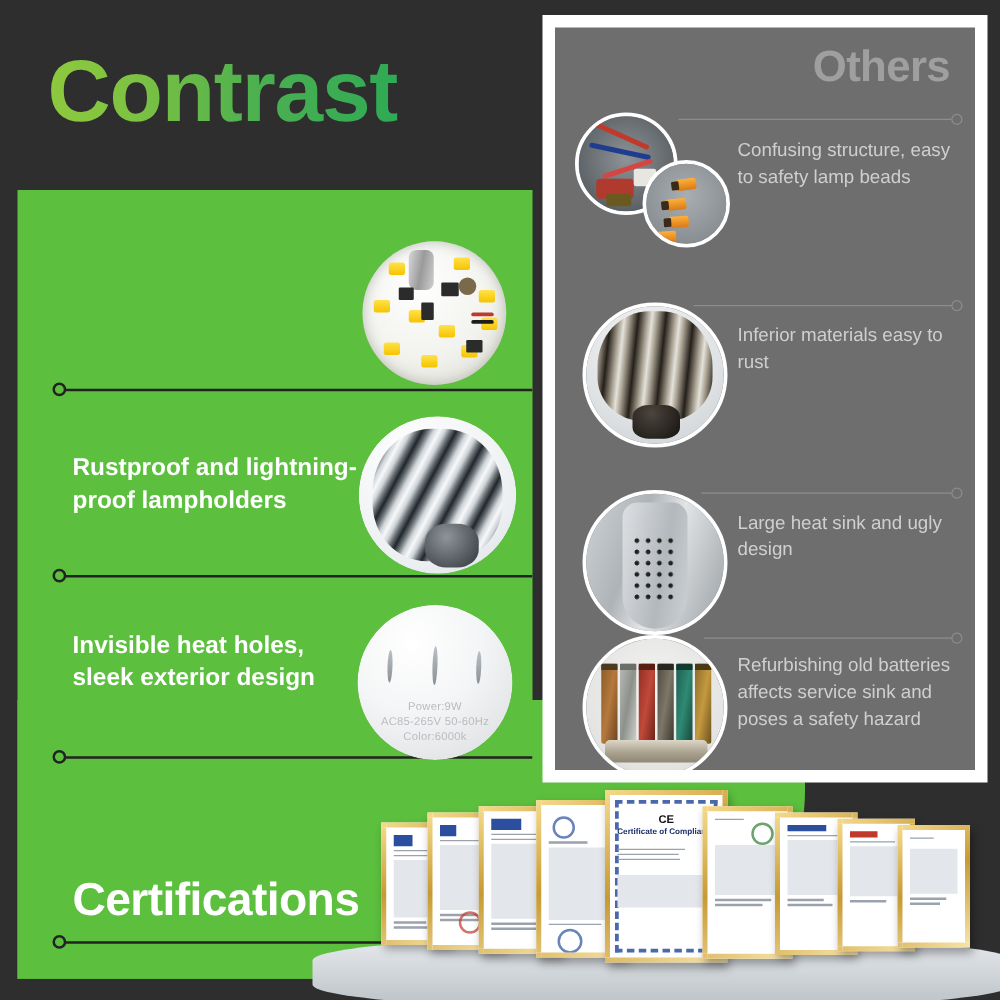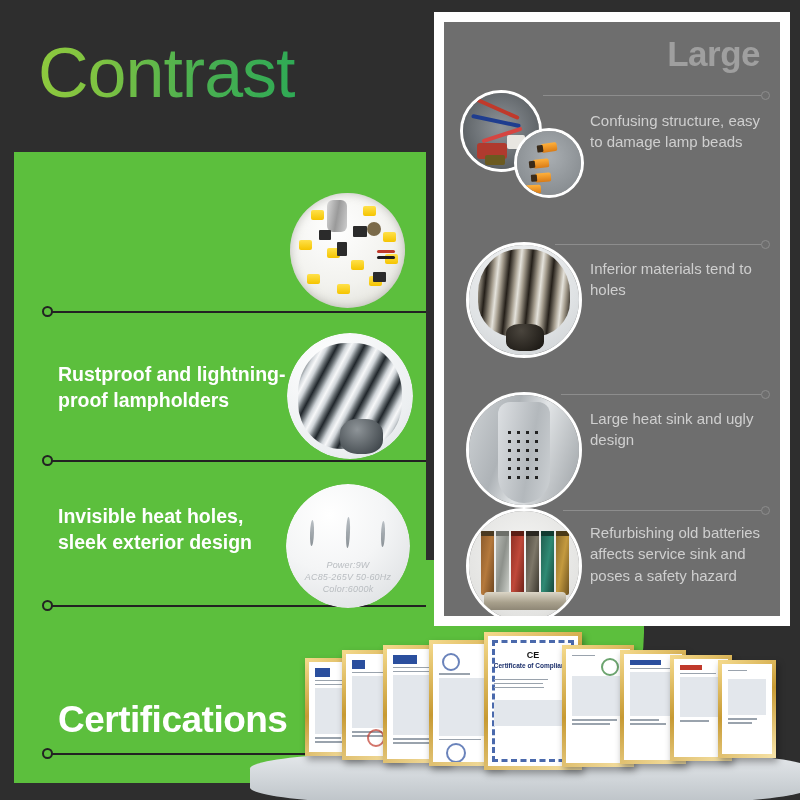--- a/index.html
+++ b/index.html
@@ -13,21 +13,21 @@
     width: 800px; height: 800px;
     background: #2e2e2e;
     overflow: hidden;
   }
 
   
   #title {
     position: absolute;
     left: 38px; top: 38px;
     font-size: 70px;
-    font-weight: normal;
+    font-weight: bold;
     letter-spacing: -1px;
     background: linear-gradient(90deg, #8ec93e 0%, #7dc242 25%, #4cb050 60%, #2faa55 100%);
     -webkit-background-clip: text;
     background-clip: text;
     color: transparent;
     -webkit-text-fill-color: transparent;
     line-height: 1;
   }
 
   
@@ -161,21 +161,20 @@
   #slot-a { left: 24px; top: 36px; }
   #slot-b { left: 60px; top: 33px; height: 31px; }
   #slot-c { left: 95px; top: 37px; }
   .spec {
     position: absolute;
     width: 100%;
     text-align: center;
     color: #b9bdc1;
     font-size: 9px;
     letter-spacing: .2px;
-    font-style: italic;
   }
   #spec-0 { top: 76px; }
   #spec-1 { top: 88px; }
   #spec-2 { top: 100px; }
 
   
   #cert-shelf {
     position: absolute;
     left: 250px; top: 748px;
     width: 560px; height: 60px;
@@ -511,41 +510,41 @@
         <div class="blk" style="height:36px;margin-top:8px"></div>
         <div class="ln" style="width:66%"></div>
           <div class="ln" style="width:54%"></div>
       </div>
     </div>
   </div>
 
   <div id="others-frame">
     <div id="others-panel">
 
-      <div id="others-label" class="nosel">Large</div>
+      <div id="others-label" class="nosel">Others</div>
 
       <div class="o-rule" id="o-rule-0">
         <span class="line"></span>
         <span class="dot"></span>
       </div>
       <div class="o-rule" id="o-rule-1">
         <span class="line"></span>
         <span class="dot"></span>
       </div>
       <div class="o-rule" id="o-rule-2">
         <span class="line"></span>
         <span class="dot"></span>
       </div>
       <div class="o-rule" id="o-rule-3">
         <span class="line"></span>
         <span class="dot"></span>
       </div>
 
-      <div class="o-text" id="o-text-0">Confusing structure, easy to damage lamp beads</div>
-      <div class="o-text" id="o-text-1">Inferior materials tend to holes</div>
+      <div class="o-text" id="o-text-0">Confusing structure, easy to safety lamp beads</div>
+      <div class="o-text" id="o-text-1">Inferior materials easy to rust</div>
       <div class="o-text" id="o-text-2">Large heat sink and ugly design</div>
       <div class="o-text" id="o-text-3">Refurbishing old batteries affects service sink and poses a safety hazard</div>
 
       <div class="o-photo" id="o-photo-0a">
         <div class="bg"></div>
         <div class="wire" style="left:12px;top:14px;width:46px;height:4px;background:#c0392b;transform:rotate(24deg)"></div>
         <div class="wire" style="left:8px;top:26px;width:50px;height:4px;background:#1f3d8f;transform:rotate(12deg)"></div>
         <div class="wire" style="left:18px;top:40px;width:42px;height:4px;background:#d64541;transform:rotate(-18deg)"></div>
         <div class="wire" style="left:14px;top:50px;width:30px;height:16px;background:#b03a2e;border-radius:3px"></div>
         <div class="wire" style="left:44px;top:42px;width:18px;height:14px;background:#e8e6e1;border-radius:2px"></div>

